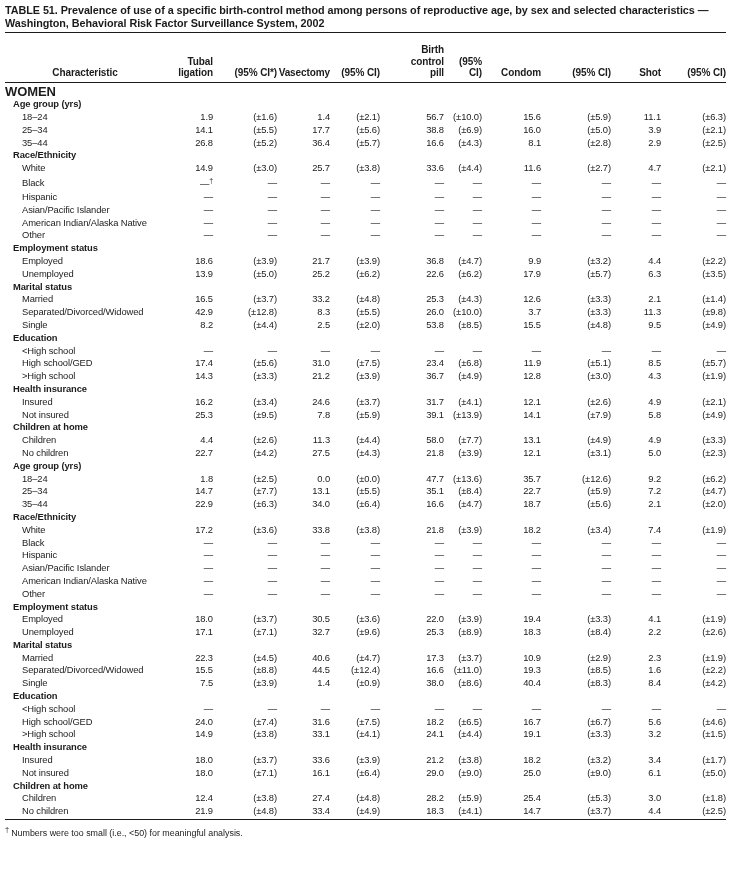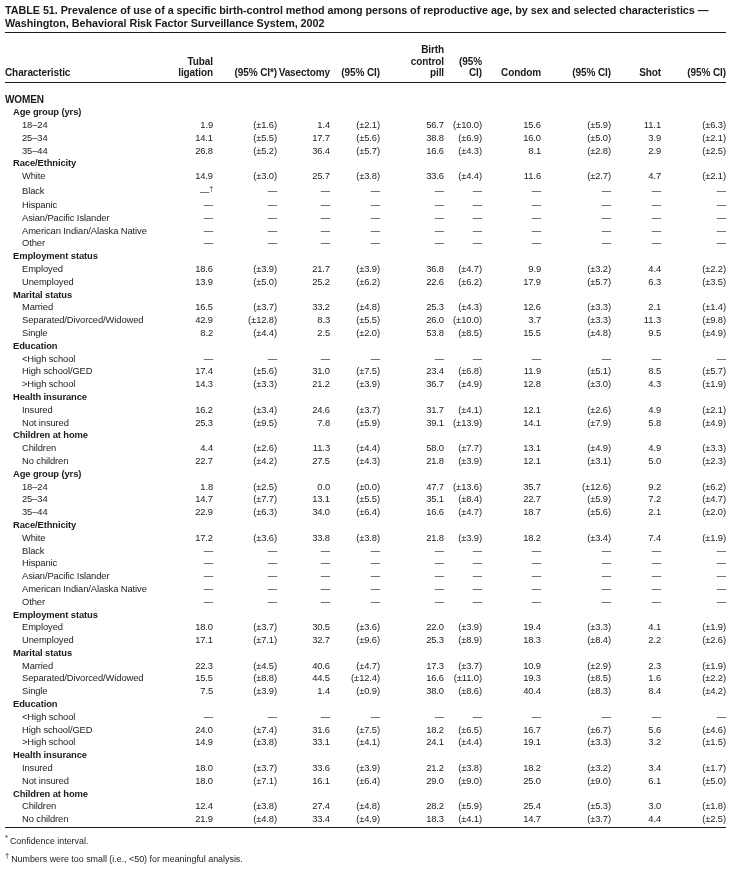--- a/index.html
+++ b/index.html
@@ -27,34 +27,34 @@
     vertical-align: bottom;
     font-weight: bold;
     font-size: 10px;
     line-height: 11.5px;
     padding: 11px 0 3px 0;
     border-top: 1.5px solid #1b1b1b;
     border-bottom: 1.5px solid #1b1b1b;
     white-space: pre-line;
     letter-spacing: -0.1px;
   }
-  th.char { text-align: left; }
+  th.char { text-align: center; }
   th.num  { text-align: right; }
   td {
     font-size: 9.4px;
     line-height: 12.8px;
     padding: 0;
     letter-spacing: -0.1px;
     white-space: nowrap;
   }
   td.num { text-align: right; }
   tr.section-row td {
     font-weight: bold;
-    font-size: 10px;
-    padding-top: 11px;
+    font-size: 13px;
+    padding-top: 3px;
     margin-top: 15px;
   }
   tr.group-row td {
     font-weight: bold;
     padding-left: 8px;
   }
   td.label { padding-left: 17px; margin-top: 24px; }
   sup { font-size: 7px; }
   .footnotes {
     border-top: 1.5px solid #1b1b1b;
@@ -695,16 +695,15 @@
           <td class="num">(±4.1)</td>
           <td class="num">14.7</td>
           <td class="num">(±3.7)</td>
           <td class="num">4.4</td>
           <td class="num">(±2.5)</td>
         </tr>
       </tbody>
     </table>
 
   <div class="footnotes">
-    <div class="footnote"><sup>*</sup><span>Confidence interval.</span></div>
     <div class="footnote"><sup>†</sup><span>Numbers were too small (i.e., &lt;50) for meaningful analysis.</span></div>
   </div>
 </div>
 
 </body></html>

